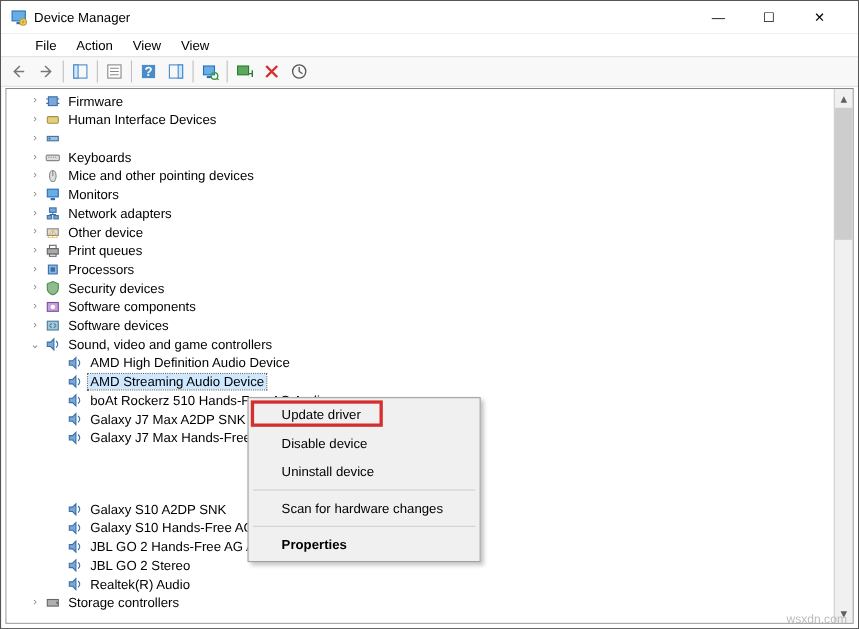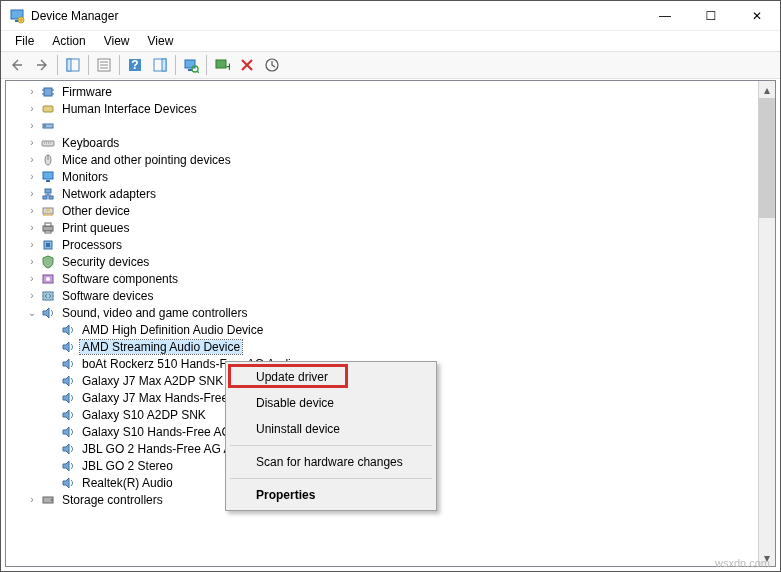--- a/index.html
+++ b/index.html
@@ -1,21 +1,21 @@
 <!DOCTYPE html>
 <html><head>
 <meta charset="utf-8">
 <style>
 * { box-sizing: border-box; margin: 0; padding: 0; font-family: "Segoe UI", Tahoma, sans-serif; font-size: 12px; }
 body { background: #fff; width: 781px; height: 572px; overflow: hidden; position: relative; border: 1px solid #555; }
-.titlebar { height: 30px; display: flex; align-items: center; padding: 0 0 0 8px; background: #fff; border-bottom: 1px solid #eee; }
+.titlebar { height: 30px; display: flex; align-items: center; padding: 0 12px 0 8px; background: #fff; border-bottom: 1px solid #eee; }
 .titlebar .icon { width: 16px; height: 16px; margin-right: 6px; }
 .titlebar .title { flex: 1; font-size: 12px; color: #000; }
 .titlebar .btn { width: 46px; height: 30px; display: flex; align-items: center; justify-content: center; color: #000; }
-.menubar { height: 20px; display: flex; align-items: center; padding: 0 6px; gap: 2px; background: #fff; }
+.menubar { height: 20px; display: flex; align-items: center; padding: 0 23px; gap: 2px; background: #fff; }
 .menubar .item { padding: 2px 8px; font-size: 12px; color: #000; }
 .toolbar { height: 28px; display: flex; align-items: center; padding: 0 4px; gap: 1px; border-top: 1px solid #e1e1e1; border-bottom: 1px solid #e1e1e1; background: #f8f8f8; }
 .toolbar .tbtn { width: 24px; height: 24px; display: flex; align-items: center; justify-content: center; border: 1px solid transparent; }
 .toolbar .sep { width: 1px; height: 20px; background: #c0c0c0; margin: 0 2px; }
 .content { position: absolute; top: 79px; left: 4px; right: 4px; bottom: 4px; border: 1px solid #828790; display: flex; }
 .tree { flex: 1; overflow: auto; padding: 2px 0; background: #fff; }
 .tree::-webkit-scrollbar { width: 17px; }
 .tree::-webkit-scrollbar-track { background: #f0f0f0; }
 .tree::-webkit-scrollbar-thumb { background: #c1c1c1; border: 1px solid #a0a0a0; }
 .scrollbar { width: 17px; background: #f0f0f0; border-left: 1px solid #d0d0d0; display: flex; flex-direction: column; }
@@ -277,21 +277,21 @@
         </svg>
         <span class="nlabel">Galaxy J7 Max A2DP SNK</span>
       </div>
       <div class="node" style="padding-left: 54px;">
         <svg width="16" height="16" class="nicon">
           <path d="M3 6 L6 6 L9 3 L9 13 L6 10 L3 10 Z" fill="#7aa7d9" stroke="#3a6ea5"></path>
           <path d="M11 5 C13 7 13 9 11 11" fill="none" stroke="#3a6ea5"></path>
         </svg>
         <span class="nlabel">Galaxy J7 Max Hands-Free AG Audio</span>
       </div>
-      <div class="node" style="padding-left: 54px;">
+      <div class="node" style="padding-left: 54px; margin-top: 48px;">
         <svg width="16" height="16" class="nicon">
           <path d="M3 6 L6 6 L9 3 L9 13 L6 10 L3 10 Z" fill="#7aa7d9" stroke="#3a6ea5"></path>
           <path d="M11 5 C13 7 13 9 11 11" fill="none" stroke="#3a6ea5"></path>
         </svg>
         <span class="nlabel">Galaxy S10 A2DP SNK</span>
       </div>
       <div class="node" style="padding-left: 54px;">
         <svg width="16" height="16" class="nicon">
           <path d="M3 6 L6 6 L9 3 L9 13 L6 10 L3 10 Z" fill="#7aa7d9" stroke="#3a6ea5"></path>
           <path d="M11 5 C13 7 13 9 11 11" fill="none" stroke="#3a6ea5"></path>

